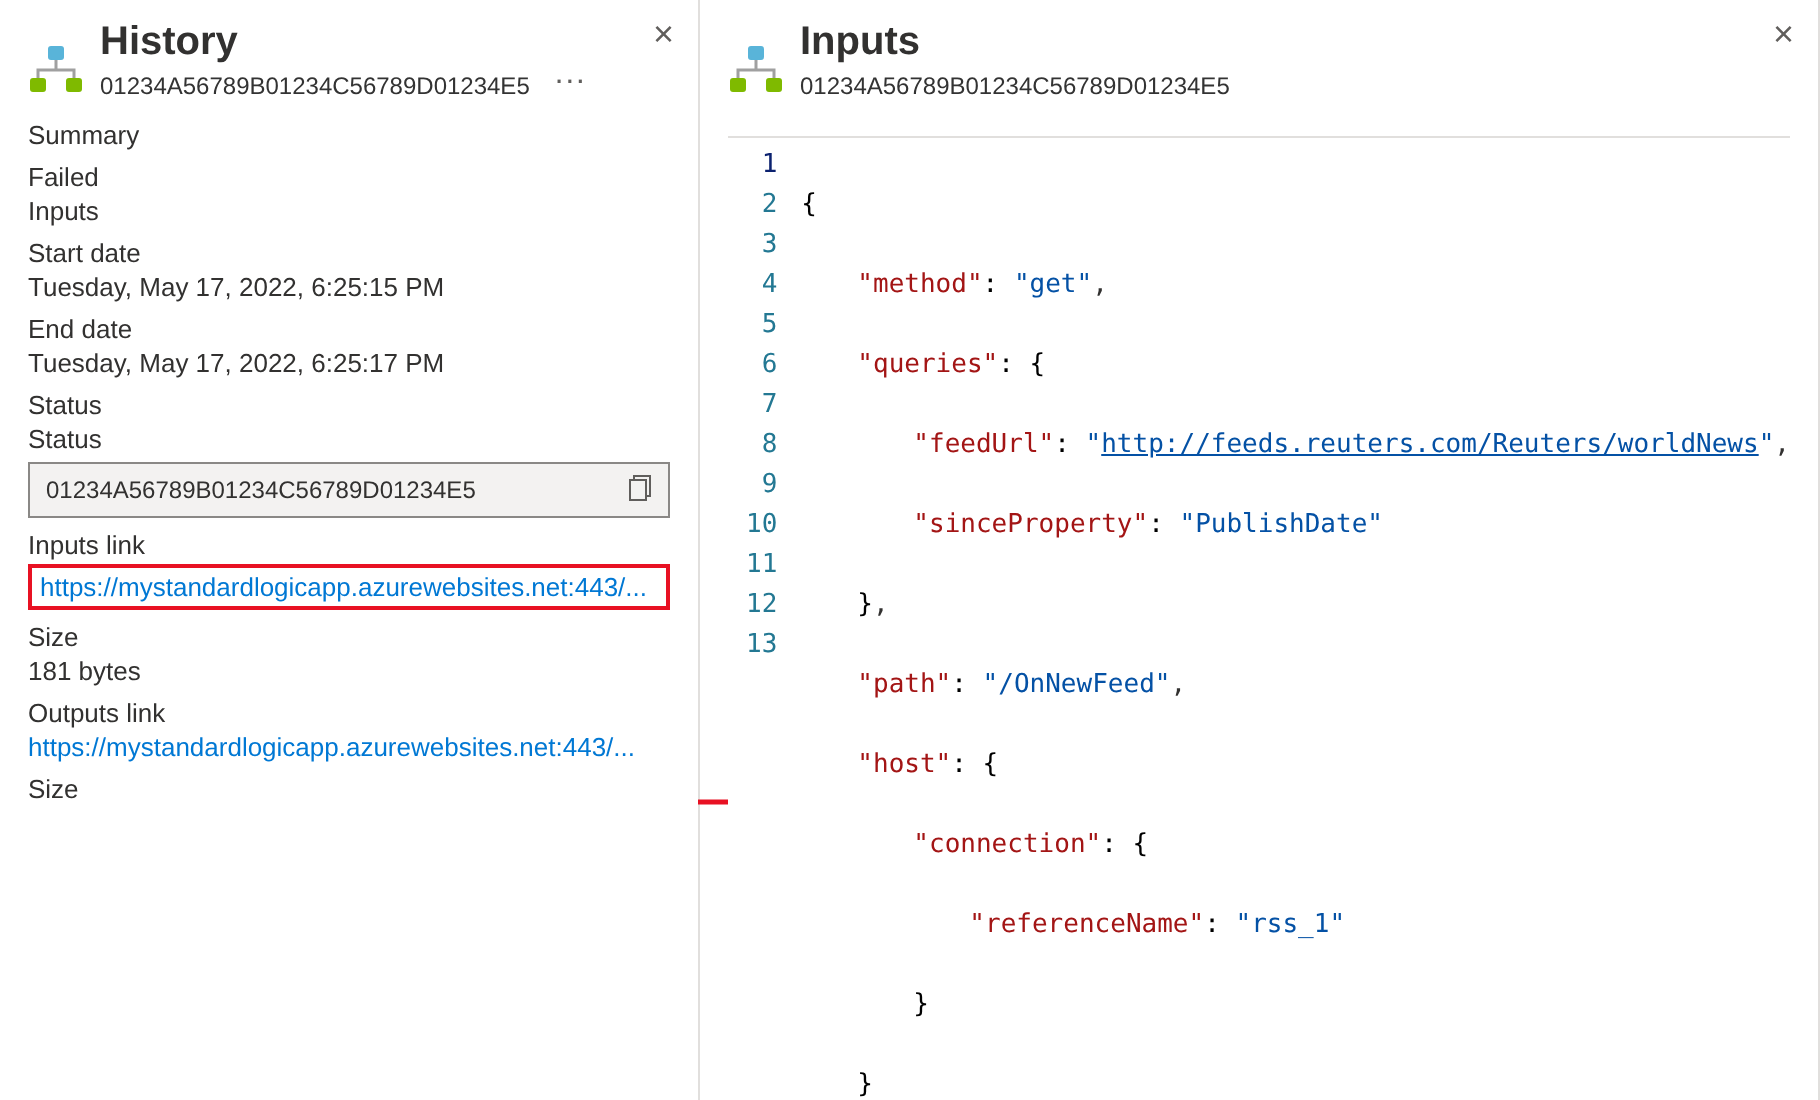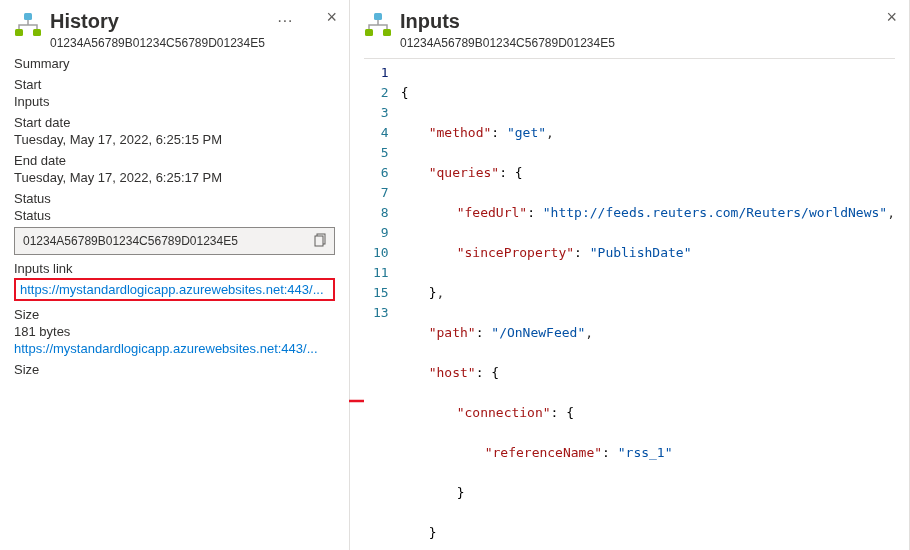--- a/index.html
+++ b/index.html
@@ -14,21 +14,21 @@
   display: flex;
 }
 .panel {
   position: relative;
   border-right: 1px solid #e1dfdd;
   height: 100%;
   overflow: hidden;
 }
 .left-panel { width: 350px; padding: 8px 14px 14px 14px; overflow-y: auto; }
 .right-panel { flex: 1; display: flex; flex-direction: column; padding: 8px 14px 0 14px; }
-.title-row { display: flex; align-items: flex-start; gap: 8px; }
+.title-row { display: flex; align-items: flex-end; gap: 8px; margin-bottom: 10px; }
 .title-text-block { display: flex; flex-direction: column; }
 .panel-title { font-size: 20px; font-weight: 600; color: #323130; line-height: 26px; }
 .panel-sub { font-size: 12px; color: #333; margin-top: 2px; }
 .more-dots { color: #605e5c; font-size: 16px; padding: 0 4px; cursor: pointer; margin-top: 4px; }
 .close-x {
   position: absolute;
   top: 8px; right: 12px;
   font-size: 18px; color: #605e5c;
   cursor: pointer;
   font-weight: 300;
@@ -87,21 +87,21 @@
   flex: 1;
   padding: 4px 0;
   line-height: 20px;
   white-space: pre;
 }
 .code .line { height: 20px; }
 .tok-brace  { color: #000; }
 .tok-key    { color: #a31515; }
 .tok-string { color: #0451a5; }
 .tok-colon  { color: #000; }
-.tok-url    { color: #0451a5; cursor:pointer; }
+.tok-url    { color: #0451a5; text-decoration: underline; cursor:pointer; }
 .ws { display:inline-block; }
 .w1{width:28px;} .w2{width:56px;} .w3{width:84px;}
 </style>
 </head>
 <body>
 
 <div class="panel left-panel">
   <span class="close-x">×</span>
   <div class="title-row">
     <span class="logic-icon">
@@ -114,21 +114,21 @@
     </span>
     <div class="title-text-block">
       <span class="panel-title">History</span>
       <span class="panel-sub">01234A56789B01234C56789D01234E5</span>
     </div>
     <span class="more-dots">···</span>
   </div>
 
   <div class="section-label">Summary</div>
 
-  <div class="section-label">Start</div>
+  <div class="section-label">Failed</div>
   <div class="section-value">Inputs</div>
 
   <div class="section-label">Start date</div>
   <div class="section-value">Tuesday, May 17, 2022, 6:25:15 PM</div>
 
   <div class="section-label">End date</div>
   <div class="section-value">Tuesday, May 17, 2022, 6:25:17 PM</div>
 
   <div class="section-label">Status</div>
   <div class="section-value">Status</div>
@@ -144,20 +144,21 @@
   </div>
 
   <div class="section-label">Inputs link</div>
   <div class="inputs-link-box">
     <div class="link-text" style="margin-top:0">https://mystandardlogicapp.azurewebsites.net:443/...</div>
   </div>
 
   <div class="section-label">Size</div>
   <div class="section-value">181 bytes</div>
 
+  <div class="section-label">Outputs link</div>
   <div class="link-text">https://mystandardlogicapp.azurewebsites.net:443/...</div>
 
   <div class="section-label">Size</div>
 </div>
 
 <svg class="arrow" viewBox="0 0 90 14">
   <line x1="0" y1="7" x2="80" y2="7" stroke="#e81123" stroke-width="2.5"></line>
   <polygon points="90,7 78,2 78,12" fill="#e81123"></polygon>
 </svg>
 
@@ -184,21 +185,21 @@
         <div>2</div>
         <div>3</div>
         <div>4</div>
         <div>5</div>
         <div>6</div>
         <div>7</div>
         <div>8</div>
         <div>9</div>
         <div>10</div>
         <div>11</div>
-        <div>15</div>
+        <div>12</div>
         <div>13</div>
     </div>
     <div class="code">
 <div class="line"><span class="tok-brace">{</span></div>
 <div class="line"><span class="ws w1"></span><span class="tok-key">"method"</span><span class="tok-colon">: </span><span class="tok-string">"<span>get</span>"</span>,</div>
 <div class="line"><span class="ws w1"></span><span class="tok-key">"queries"</span><span class="tok-colon">: </span><span class="tok-brace">{</span></div>
 <div class="line"><span class="ws w2"></span><span class="tok-key">"feedUrl"</span><span class="tok-colon">: </span><span class="tok-string">"<span class="tok-url">http://feeds.reuters.com/Reuters/worldNews</span>"</span>,</div>
 <div class="line"><span class="ws w2"></span><span class="tok-key">"sinceProperty"</span><span class="tok-colon">: </span><span class="tok-string">"<span>PublishDate</span>"</span></div>
 <div class="line"><span class="ws w1"></span><span class="tok-brace">}</span>,</div>
 <div class="line"><span class="ws w1"></span><span class="tok-key">"path"</span><span class="tok-colon">: </span><span class="tok-string">"<span>/OnNewFeed</span>"</span>,</div>

